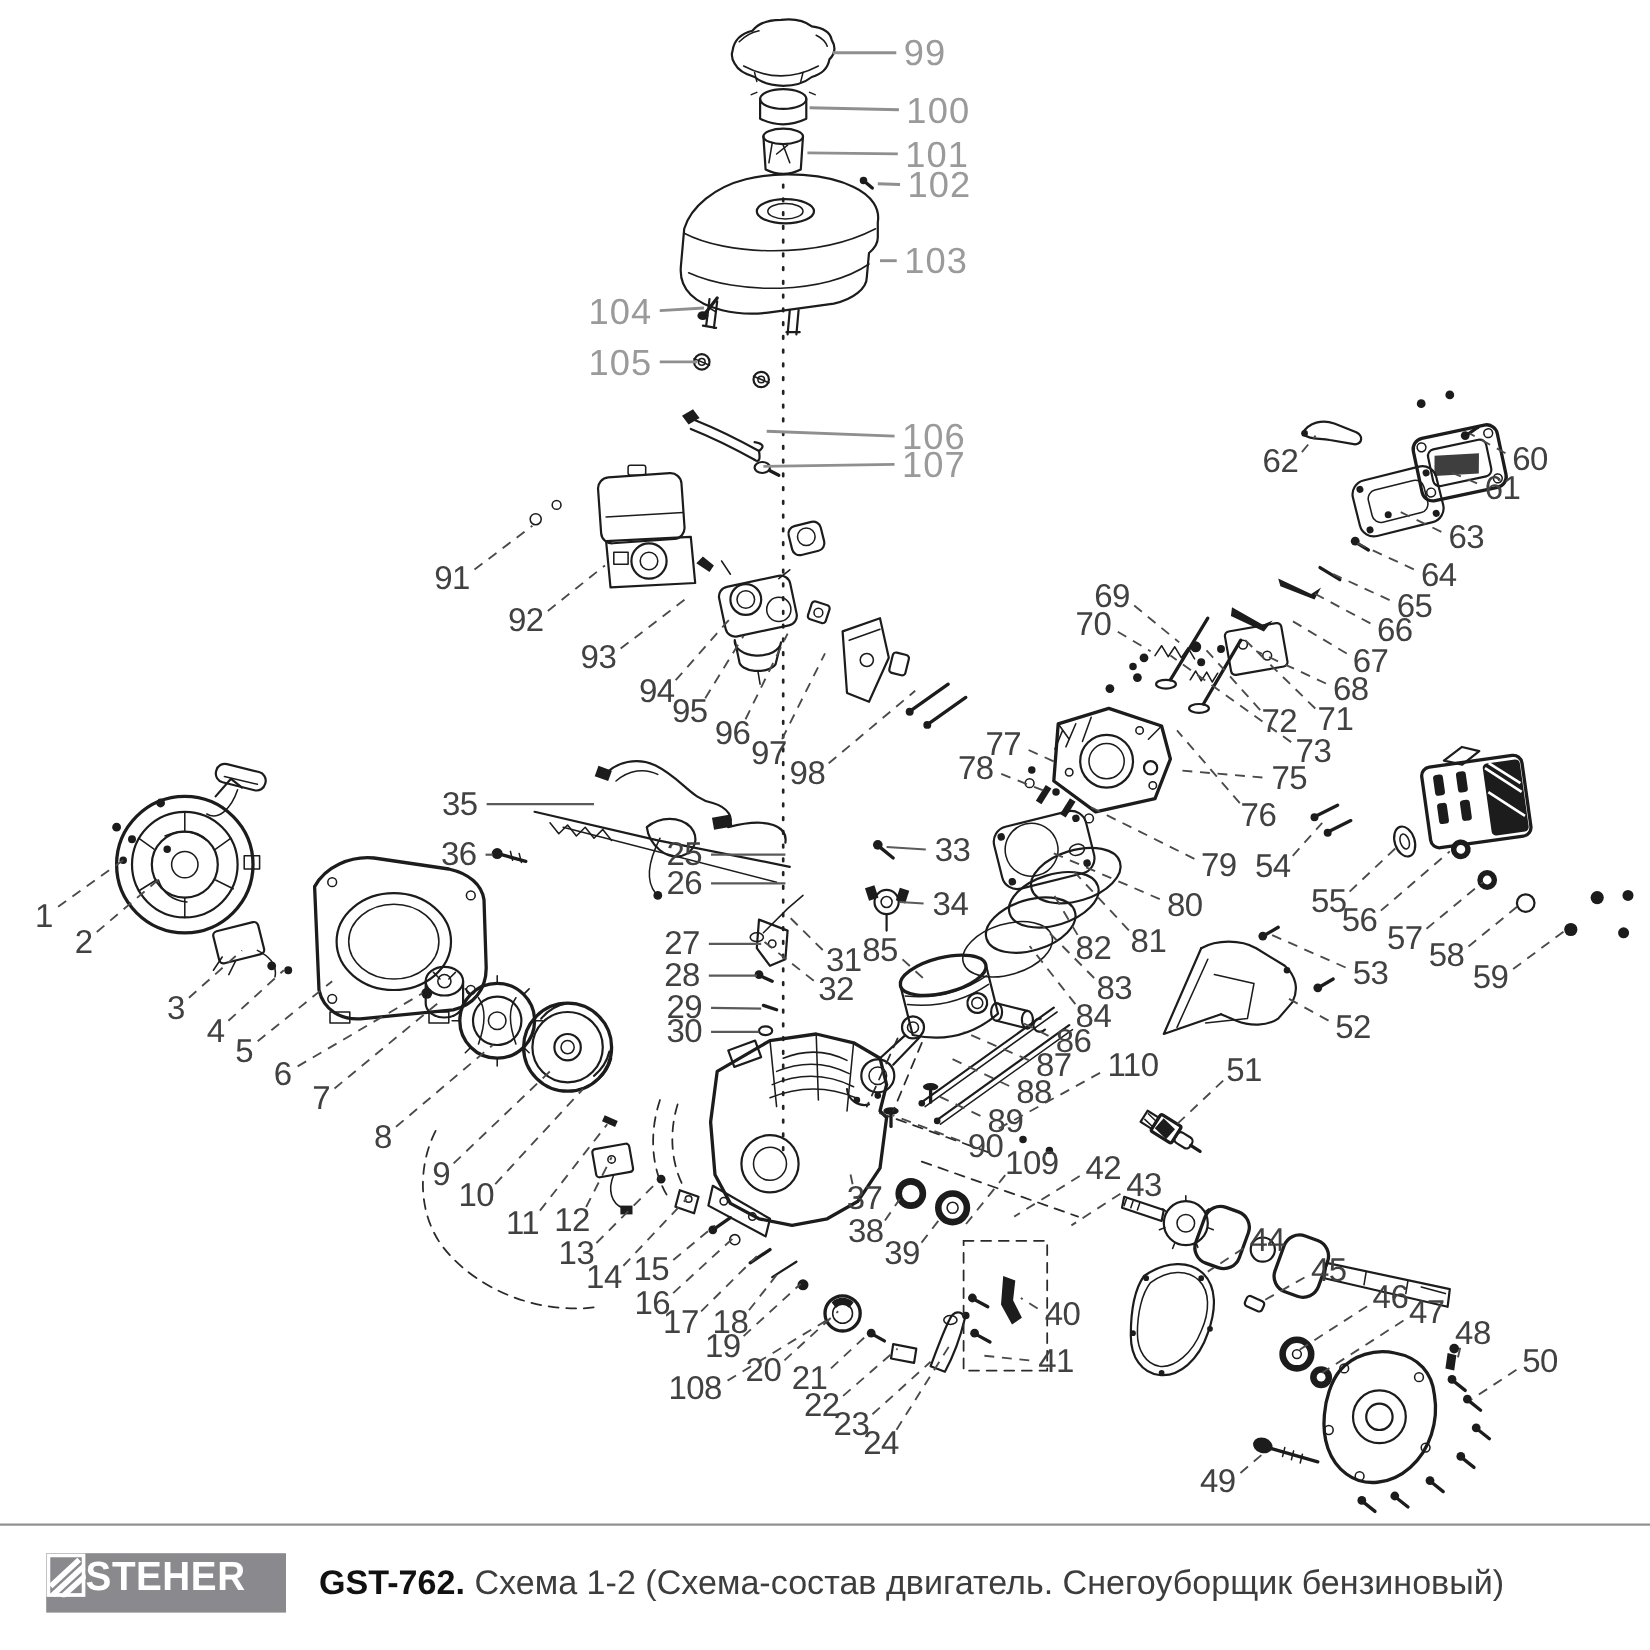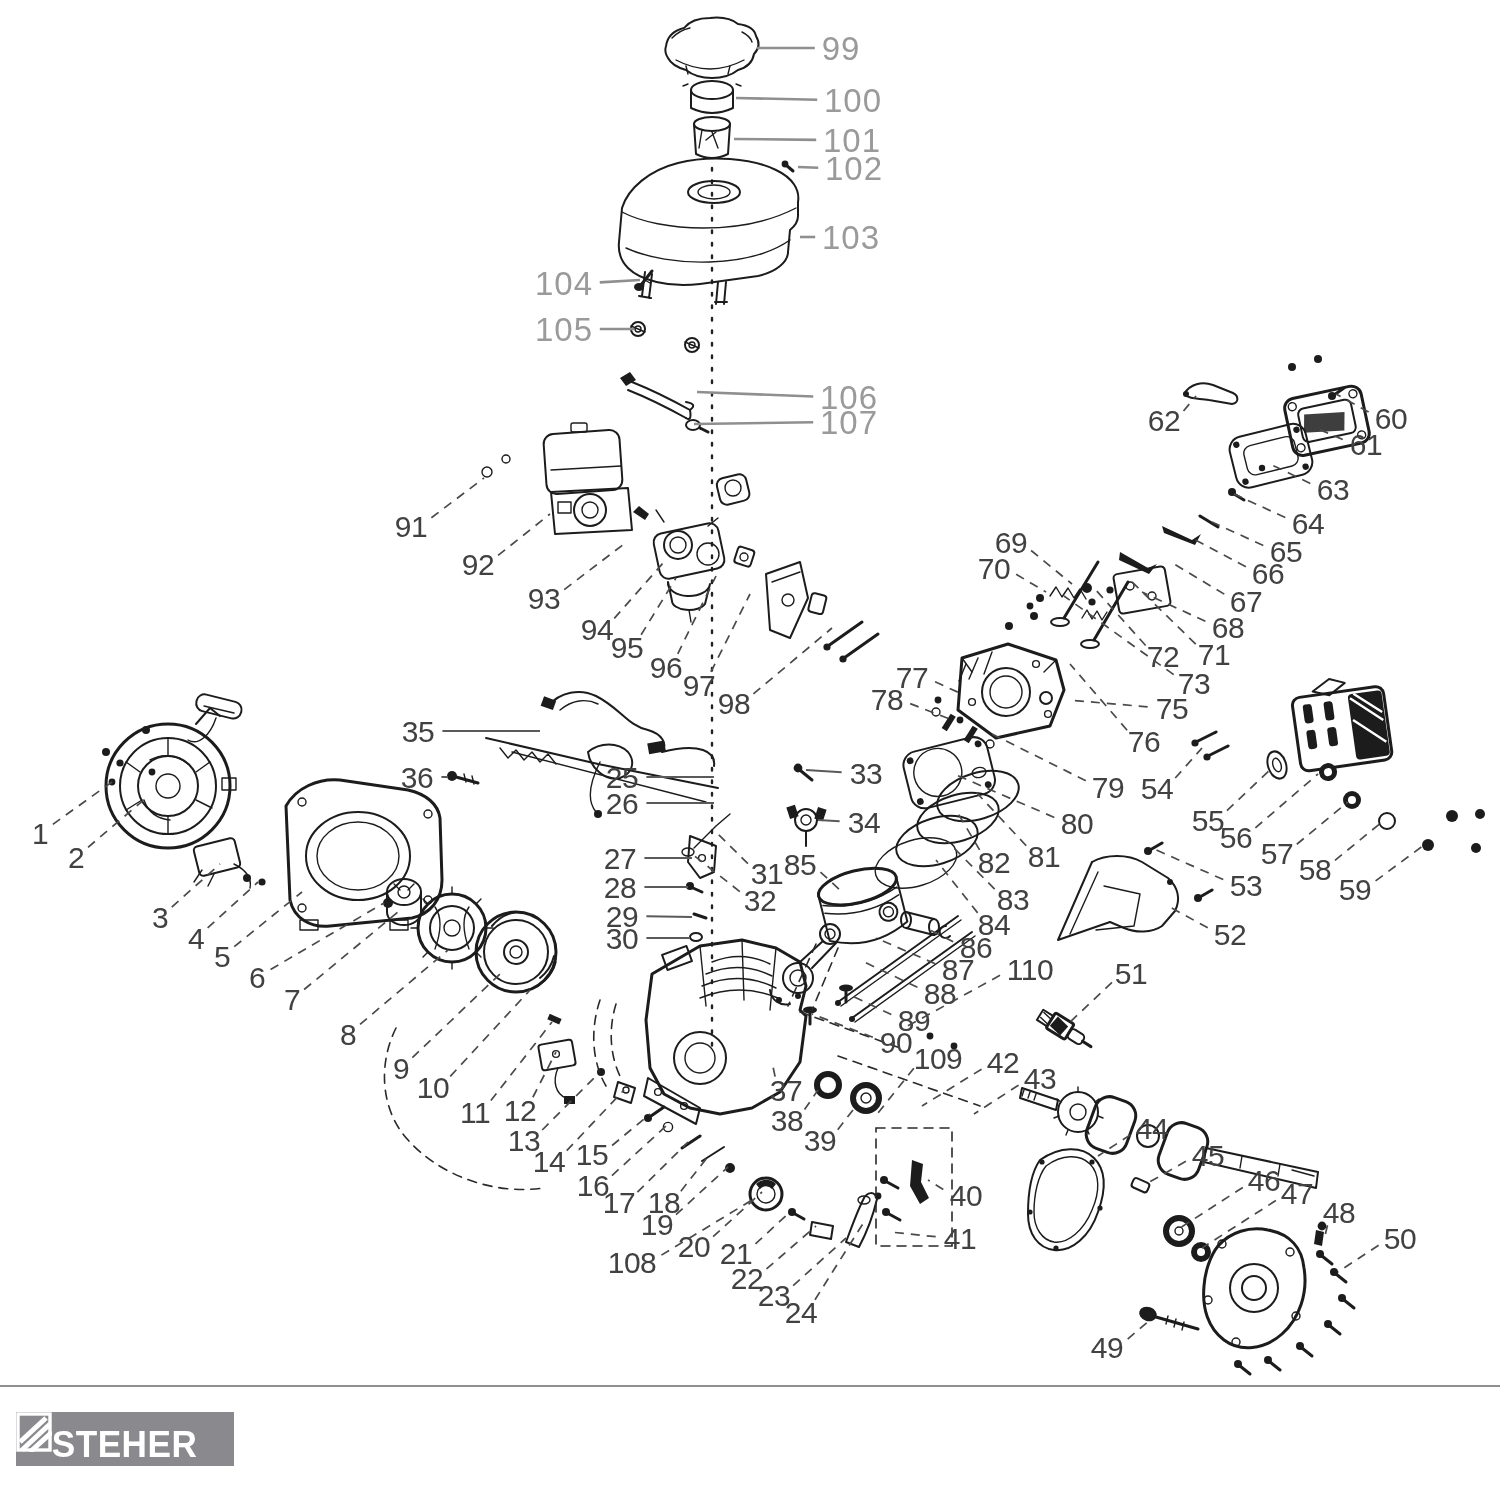--- a/index.html
+++ b/index.html
@@ -10,21 +10,21 @@
   .ln-bold{fill:none;stroke:#1c1c1c;stroke-width:3;stroke-linecap:round;stroke-linejoin:round;}
   .dk{fill:#1c1c1c;stroke:none;}
   .ghost{fill:none;stroke:#2a2a2a;stroke-width:1.6;stroke-dasharray:9 7;stroke-linecap:round;}
   .lbl{font-family:"Liberation Sans",sans-serif;font-size:30px;fill:#414141;letter-spacing:-0.5px;}
   .lbl-gray{font-family:"Liberation Sans",sans-serif;font-size:33px;fill:#9a9a9a;letter-spacing:1px;}
   .leader{fill:none;stroke:#4a4a4a;stroke-width:1.7;}
   .leader-dash{stroke-dasharray:9 7;}
   .leader-solid{stroke-width:2;stroke:#5a5a5a;}
   .leader-gray{stroke:#8f8f8f;stroke-width:2.6;}
   #footer-divider{position:absolute;left:0;top:1385px;width:1500px;height:2px;background:#8f8f8f;}
-  #logo-box{position:absolute;left:16px;top:1412px;width:218px;height:54px;background:#8a8a8e;display:flex;align-items:flex-end;justify-content:center;gap:8px;}
+  #logo-box{position:absolute;left:42px;top:1412px;width:218px;height:54px;background:#8a8a8e;display:flex;align-items:flex-start;justify-content:center;gap:8px;}
   #logo-text{color:#fff;font-weight:bold;font-size:37px;letter-spacing:0.5px;transform:scaleX(0.95);font-family:"Liberation Sans",sans-serif;}
   #footer-title{position:absolute;left:290px;top:1421px;width:1180px;font-size:31px;color:#3d3d3d;font-family:"Liberation Sans",sans-serif;white-space:nowrap;}
   #footer-title .model{font-weight:bold;color:#111;}
 </style>
 </head>
 <body>
 
 <div id="stage">
 <svg width="1500" height="1500" viewBox="0 0 1500 1500">
 
@@ -969,13 +969,18 @@
   <div id="footer-divider"></div>
   <div id="logo-box">
     <svg width="36" height="40" viewBox="0 0 36 40">
       <rect x="2" y="2" width="32" height="36" fill="none" stroke="#ffffff" stroke-width="3.4"></rect>
       <line x1="4" y1="30" x2="30" y2="6" stroke="#ffffff" stroke-width="5"></line>
       <line x1="6" y1="38" x2="34" y2="12" stroke="#ffffff" stroke-width="5"></line>
       <line x1="14" y1="40" x2="36" y2="20" stroke="#ffffff" stroke-width="5"></line>
     </svg>
     <span id="logo-text">STEHER</span>
   </div>
+  <div id="footer-title">
+    <span class="model">GST-762.</span>
+    <span> </span>
+    <span class="schema">Схема 1-2 (Схема-состав двигатель. Снегоуборщик бензиновый)</span>
+  </div>
 </div>
 
 </body></html>

